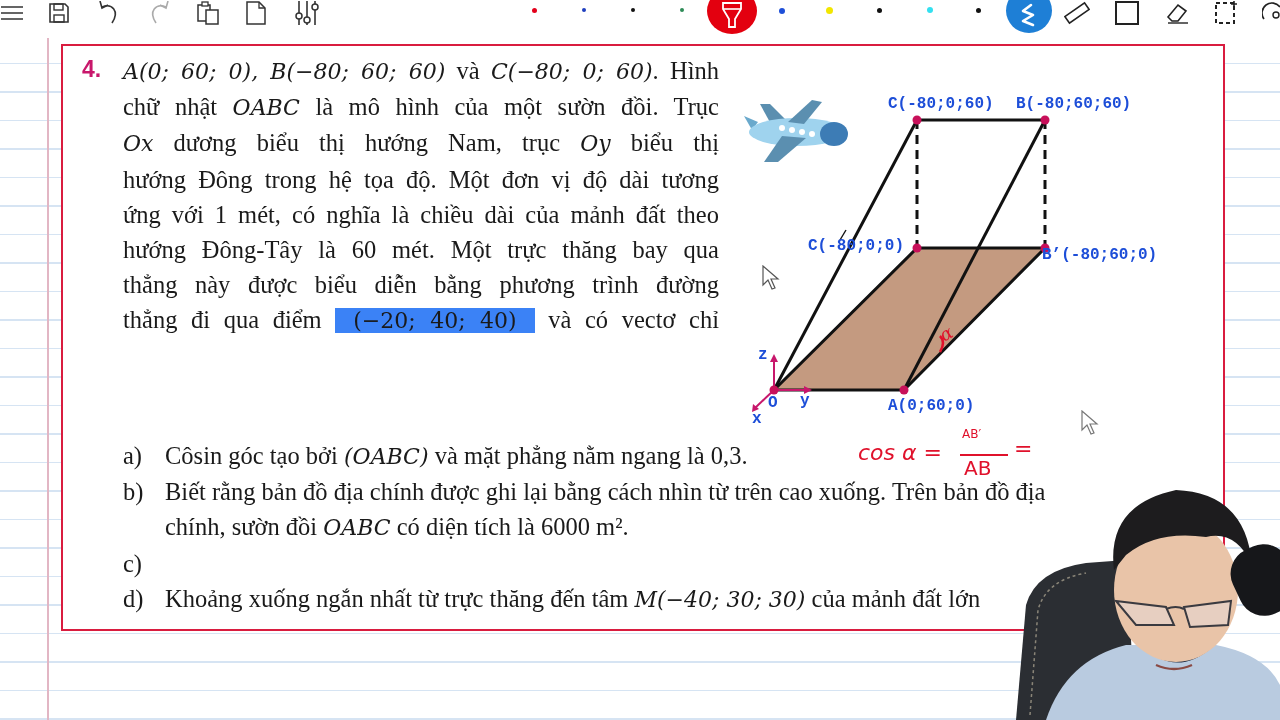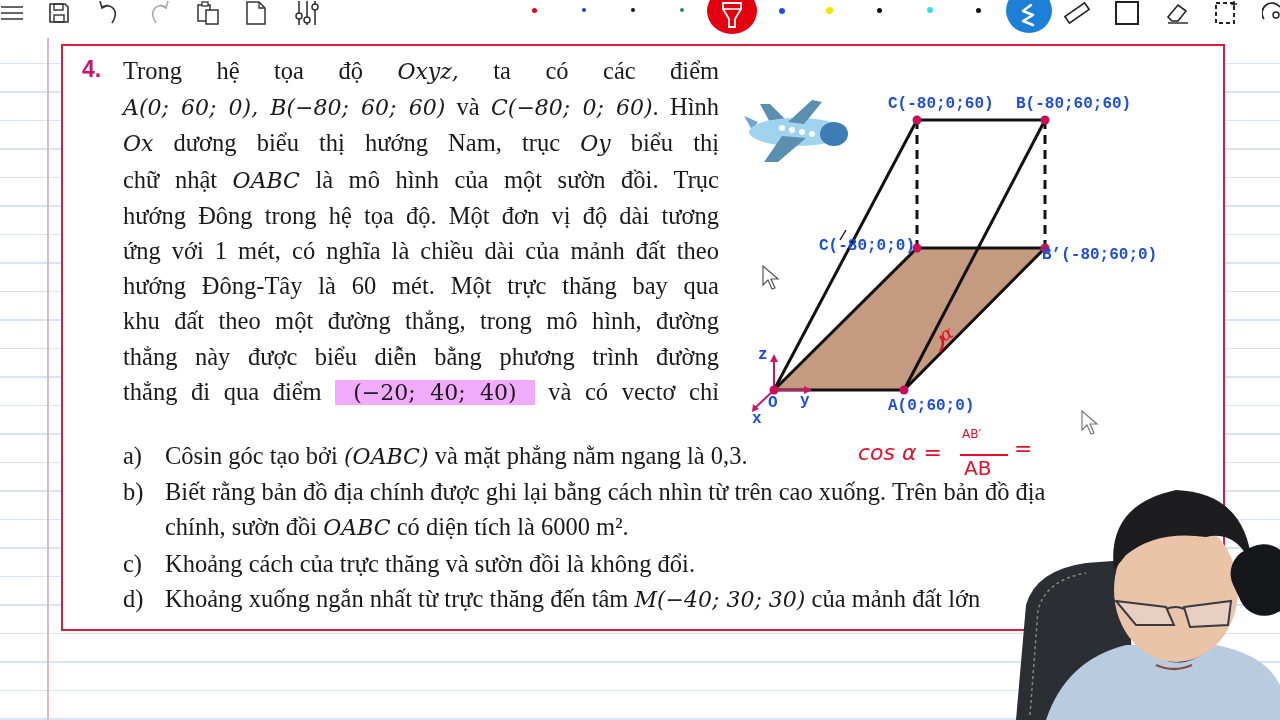--- a/index.html
+++ b/index.html
@@ -21,21 +21,21 @@
   .margin-line { position: absolute; left: 47px; top: 10px; width: 1.5px; height: 700px; background: #e2b6c4; }
 
   .question-box { position: absolute; left: 61px; top: 44px; width: 1164px; height: 587px; border: 2px solid #d91c3f; background: #fff; }
 
   .qnum { position: absolute; left: 19px; top: 10px; font-family: "Liberation Sans", sans-serif; font-weight: bold; color: #c8176b; font-size: 23px; }
   .stem { position: absolute; left: 60px; top: 7px; width: 596px; font-size: 24.5px; line-height: 35.2px; text-align: justify; text-align-last: left; }
   .stem .line { display: block; text-align: justify; text-align-last: justify; white-space: nowrap; }
   .stem .line.last { text-align-last: left; }
   .math { font-family: "DejaVu Serif", serif; font-style: italic; font-size: 22px; text-align: center; }
   .mathn { font-family: "DejaVu Serif", serif; font-size: 22px; }
-  .hl { background: #f0abfc; padding: 0 18px; }
+  .hl { background: #3b82f6; padding: 0 18px; }
 
   .opts { position: absolute; left: 60px; top: 392px; width: 1100px; font-size: 24.5px; line-height: 35.2px; }
   .opt { display: flex; white-space: nowrap; }
   .opt .lab { width: 42px; flex: none; }
   .opt-cont { padding-left: 42px; white-space: nowrap; }
 
   
   .figure { position: absolute; left: 740px; top: 90px; width: 420px; height: 340px; }
   .fig-label { position: absolute; font-family: Liberation Mono, monospace; font-weight: bold; font-size: 16px; color: #1d4ed8; white-space: nowrap; }
 
@@ -148,55 +148,42 @@
 </div>
 
 <div class="page">
   <div class="margin-line"></div>
 </div>
 
 <div class="question-box">
   <div class="qnum">4.</div>
 
   <div class="stem">
-    <span class="line">
-      <span>Trong</span>
-      <span>hệ</span>
-      <span>tọa</span>
-      <span>độ</span>
-      <span class="math">Oxyz,</span>
-      <span>ta</span>
-      <span>có</span>
-      <span>các</span>
-      <span>điểm</span>
-    </span>
     <span class="line"><span class="math">A(0; 60; 0), B(−80; 60; 60)</span><span> và </span><span class="math">C(−80; 0; 60)</span><span>. Hình</span></span>
+    <span class="line"><span>chữ nhật </span><span class="math">OABC</span><span> là mô hình của một sườn đồi. Trục</span></span>
     <span class="line"><span class="math">Ox</span><span> dương biểu thị hướng Nam, trục </span><span class="math">Oy</span><span> biểu thị</span></span>
-    <span class="line"><span>chữ nhật </span><span class="math">OABC</span><span> là mô hình của một sườn đồi. Trục</span></span>
     <span class="line">hướng Đông trong hệ tọa độ. Một đơn vị độ dài tương</span>
     <span class="line">ứng với 1 mét, có nghĩa là chiều dài của mảnh đất theo</span>
     <span class="line">hướng Đông-Tây là 60 mét. Một trực thăng bay qua</span>
-    <span class="line">khu đất theo một đường thẳng, trong mô hình, đường</span>
     <span class="line">thẳng này được biểu diễn bằng phương trình đường</span>
     <span class="line"><span>thẳng đi qua điểm </span><span class="mathn hl">(−20; 40; 40)</span><span> và có vectơ chỉ</span></span>
   </div>
 
   <div class="opts">
     <div class="opt">
       <span class="lab">a)</span>
       <span><span>Côsin góc tạo bởi </span><span class="math">(OABC)</span><span> và mặt phẳng nằm ngang là 0,3.</span></span>
     </div>
     <div class="opt">
       <span class="lab">b)</span>
       <span>Biết rằng bản đồ địa chính được ghi lại bằng cách nhìn từ trên cao xuống. Trên bản đồ địa</span>
     </div>
     <div class="opt-cont"><span>chính, sườn đồi </span><span class="math">OABC</span><span> có diện tích là 6000 m².</span></div>
     <div class="opt">
       <span class="lab">c)</span>
-      <span>Khoảng cách của trực thăng và sườn đồi là không đổi.</span>
     </div>
     <div class="opt">
       <span class="lab">d)</span>
       <span><span>Khoảng xuống ngắn nhất từ trực thăng đến tâm </span><span class="math">M(−40; 30; 30)</span><span> của mảnh đất lớn</span></span>
     </div>
   </div>
 </div>
 
 <div class="figure">
   <svg width="420" height="340" viewBox="0 0 420 340" style="position:absolute;left:0;top:0;">
@@ -240,21 +227,21 @@
     <path d="M40 40 L22 66 L36 66 L64 42z" fill="#5b8fb0"></path>
     <path d="M46 26 L70 4 L80 6 L62 28z" fill="#5b8fb0"></path>
     <circle cx="40" cy="32" r="3" fill="#fff"></circle>
       <circle cx="50" cy="34" r="3" fill="#fff"></circle>
       <circle cx="60" cy="36" r="3" fill="#fff"></circle>
       <circle cx="70" cy="38" r="3" fill="#fff"></circle>
   </svg>
 
   <span class="fig-label" style="left:148px;top:5px;">C(-80;0;60)</span>
   <span class="fig-label" style="left:276px;top:5px;">B(-80;60;60)</span>
-  <span class="fig-label" style="left:79px;top:147px;">C(-80;0;0)</span>
+  <span class="fig-label" style="left:68px;top:147px;">C(-80;0;0)</span>
   <span class="fig-label" style="left:302px;top:156px;">B’(-80;60;0)</span>
   <span class="fig-label" style="left:148px;top:307px;">A(0;60;0)</span>
   <span class="fig-label" style="left:28px;top:304px;">O</span>
   <span class="fig-label" style="left:60px;top:302px;">y</span>
   <span class="fig-label" style="left:18px;top:256px;">z</span>
   <span class="fig-label" style="left:12px;top:320px;">x</span>
 </div>
 
 <div class="hand" style="left:858px;top:440px;font-size:22px;font-style:italic;">cos α =</div>
 <div class="hand" style="left:962px;top:427px;font-size:12px;">AB′</div>

